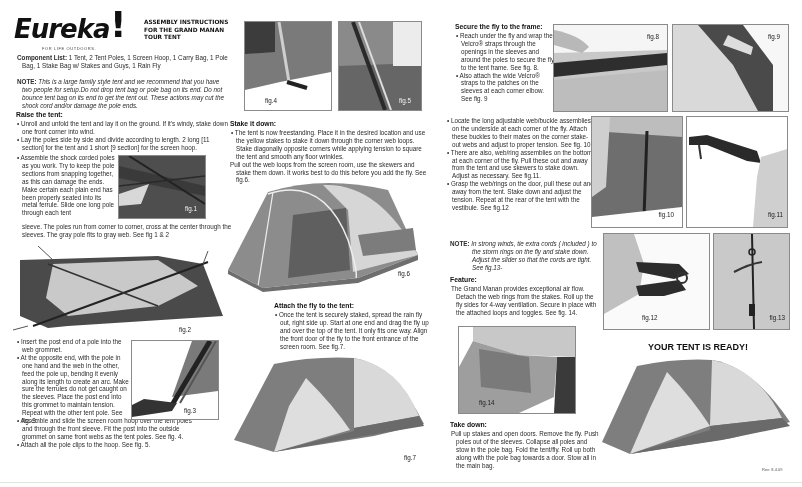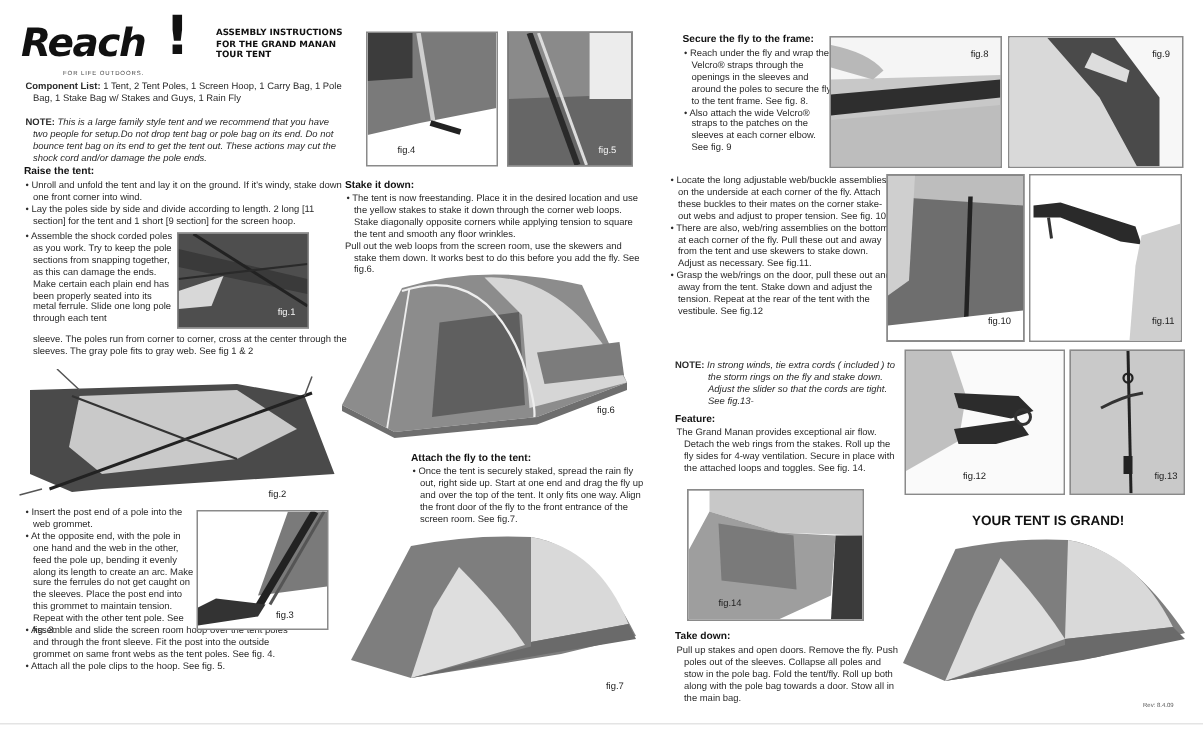--- a/index.html
+++ b/index.html
@@ -21,21 +21,21 @@
   .tag { font-size:4px; letter-spacing:0.6px; color:#444; }
   .title { font-family:"DejaVu Sans", sans-serif; font-weight:bold; font-size:5.8px; line-height:7.5px; color:#111; }
   .ready { font-weight:bold; font-size:9px; color:#111; }
   .rev { font-size:4px; color:#555; }
   .bottomline { position:absolute; left:0; top:482px; width:802px; height:1px; background:#e4e4e4; }
 </style>
 </head>
 <body>
 
 <div class="abs" style="left:14px;top:4px;width:116px;height:48px;">
-  <span class="abs logo" style="left:0;top:10px;">Reach</span>
+  <span class="abs logo" style="left:0;top:10px;">Eureka</span>
   <span class="abs bang" style="left:96px;top:0px;">!</span>
   <span class="abs tag" style="left:28px;top:42px;">FOR LIFE OUTDOORS.</span>
 </div>
 <div class="abs title" style="left:144px;top:19px;width:90px;">
   <div>ASSEMBLY INSTRUCTIONS</div>
   <div>FOR THE GRAND MANAN</div>
   <div>TOUR TENT</div>
 </div>
 
 <div class="abs t" style="left:16px;top:54px;width:212px;">
@@ -249,21 +249,21 @@
     <path d="M98 30 L116 30 L116 86 L95 86Z" fill="#3a3a3a"></path>
   </svg>
   <span class="figlabel" style="left:20px;top:72px;">fig.14</span>
 </div>
 
 <div class="abs t" style="left:450px;top:421px;width:150px;">
   <div class="h">Take down:</div>
   <p class="b">Pull up stakes and open doors. Remove the fly. Push poles out of the sleeves. Collapse all poles and stow in the pole bag.  Fold the tent/fly. Roll up both along with the pole bag towards a door. Stow all in the main bag.</p>
 </div>
 
-<div class="abs ready" style="left:648px;top:342px;">YOUR  TENT IS GRAND!</div>
+<div class="abs ready" style="left:648px;top:342px;">YOUR  TENT IS READY!</div>
 
 <div class="abs" style="left:602px;top:358px;width:196px;height:100px;">
   <svg viewBox="0 0 196 100" style="position:absolute;left:0;top:0;width:196px;height:100px;">
     <path d="M35 8 Q75 0 110 2 Q150 8 188 64 L130 80 L28 96 L0 84Z" fill="#7e7e7e"></path>
     <path d="M110 2 Q155 10 180 60 L108 68Z" fill="#d9d9d9"></path>
     <path d="M65 14 Q90 40 108 68 L28 96 L48 50Z" fill="#dedede"></path>
     <path d="M108 68 L180 60 L188 68 L120 82 L28 96 L108 72Z" fill="#6a6a6a"></path>
   </svg>
 </div>
 <div class="abs rev" style="left:762px;top:467px;">Rev: 8.4.09</div>

